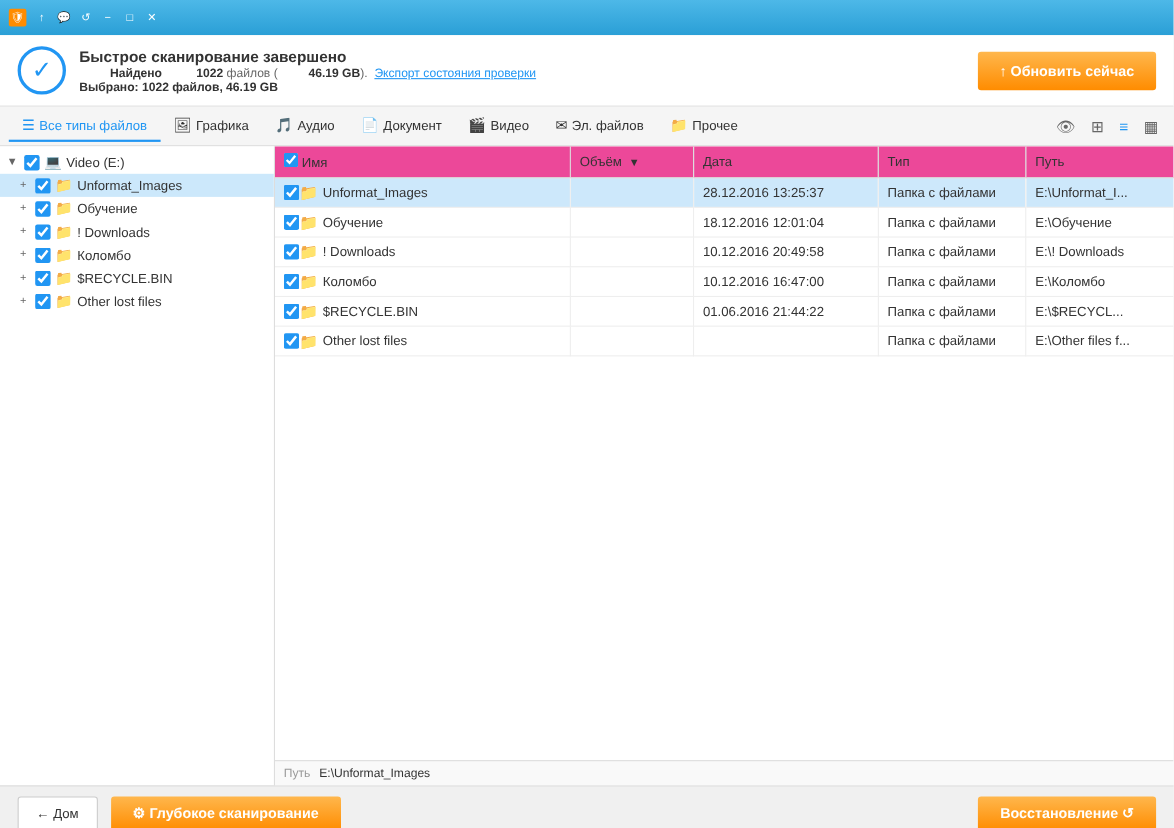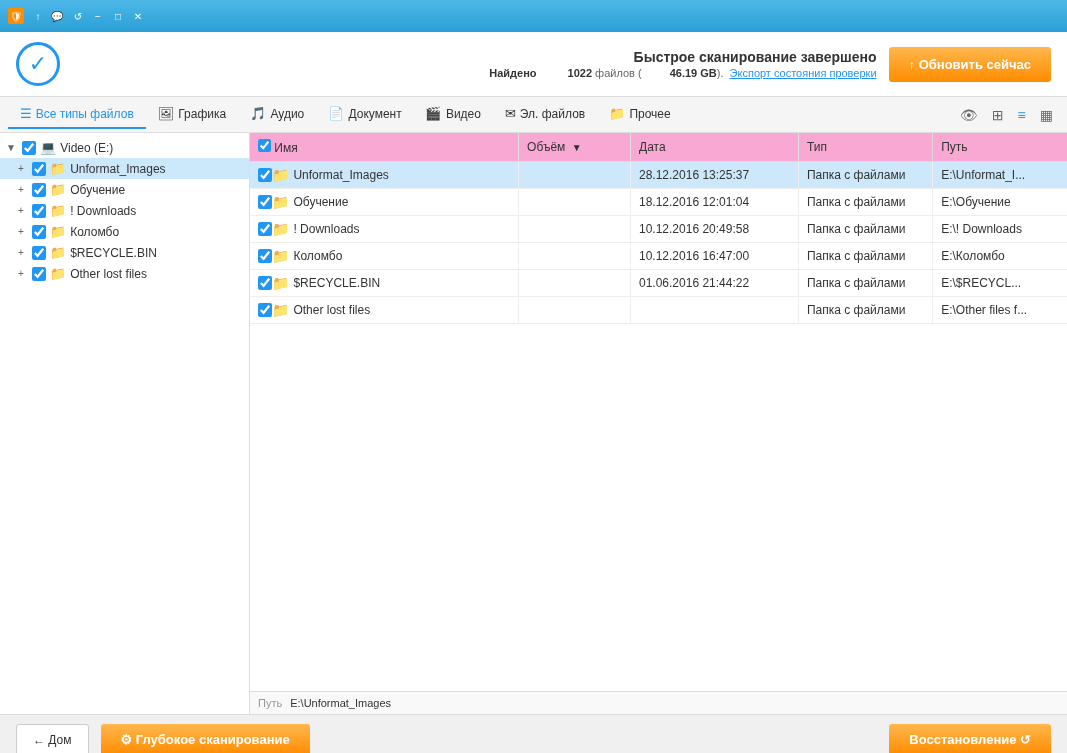--- a/index.html
+++ b/index.html
@@ -31,21 +31,21 @@
     }
     .header-icon {
       width: 44px; height: 44px;
       border: 3px solid #2196F3;
       border-radius: 50%;
       display: flex; align-items: center; justify-content: center;
       color: #2196F3;
       font-size: 22px;
       flex-shrink: 0;
     }
-    .header-text { flex: 1; text-align: right; }
+    .header-text { flex: 1; }
     .header-title { font-size: 14px; font-weight: bold; color: #333; }
     .header-sub { font-size: 11px; color: #666; margin-top: 2px; }
     .header-sub span { color: #333; font-weight: bold; margin-left: 28px; }
     .header-link { color: #2196F3; text-decoration: underline; cursor: pointer; }
     .header-selected { font-size: 11px; color: #666; margin-top: 1px; }
     .header-selected span { color: #333; font-weight: bold; }
     .update-btn {
       background: linear-gradient(to bottom, #ffb74d, #ff8c00);
       color: white;
       border: none;
@@ -126,21 +126,21 @@
     .tree-item.selected { background: #cce8fb; }
     .tree-expand { width: 14px; font-size: 10px; color: #666; flex-shrink: 0; text-align: center; }
     .tree-checkbox { width: 14px; height: 14px; margin: 0 4px; flex-shrink: 0; }
     .tree-folder-icon { margin-right: 4px; font-size: 13px; flex-shrink: 0; }
     .tree-label { font-size: 12px; }
     .indent1 { padding-left: 14px; }
 
     
     .file-list { flex: 1; display: flex; flex-direction: column; overflow: hidden; }
     .file-table { width: 100%; border-collapse: collapse; }
-    .file-table-header { background: #f9a8d4; }
+    .file-table-header { background: #ec4899; }
     .file-table th {
       padding: 6px 8px;
       text-align: left;
       font-size: 12px;
       font-weight: normal;
       color: #333;
       border-bottom: 1px solid #ddd;
       border-right: 1px solid #ddd;
       cursor: pointer;
       white-space: nowrap;
@@ -242,20 +242,24 @@
 </div>
 
 <div class="header">
   <div class="header-icon">✓</div>
   <div class="header-text">
     <div class="header-title">Быстрое сканирование завершено</div>
     <div class="header-sub">
       <span>Найдено</span>
       <span>1022</span> файлов (<span>46.19 GB</span>).
       &nbsp;<a class="header-link">Экспорт состояния проверки</a>
+    </div>
+    <div class="header-selected">
+      <span>Выбрано:</span>
+      <span><span>1022</span> <span>файлов, 46.19 GB</span></span>
     </div>
   </div>
   <button class="update-btn">↑ Обновить сейчас</button>
 </div>
 
 <div class="tabs">
   <div class="tab active">
     <span class="tab-icon">☰</span>
     <span>Все типы файлов</span>
   </div>

